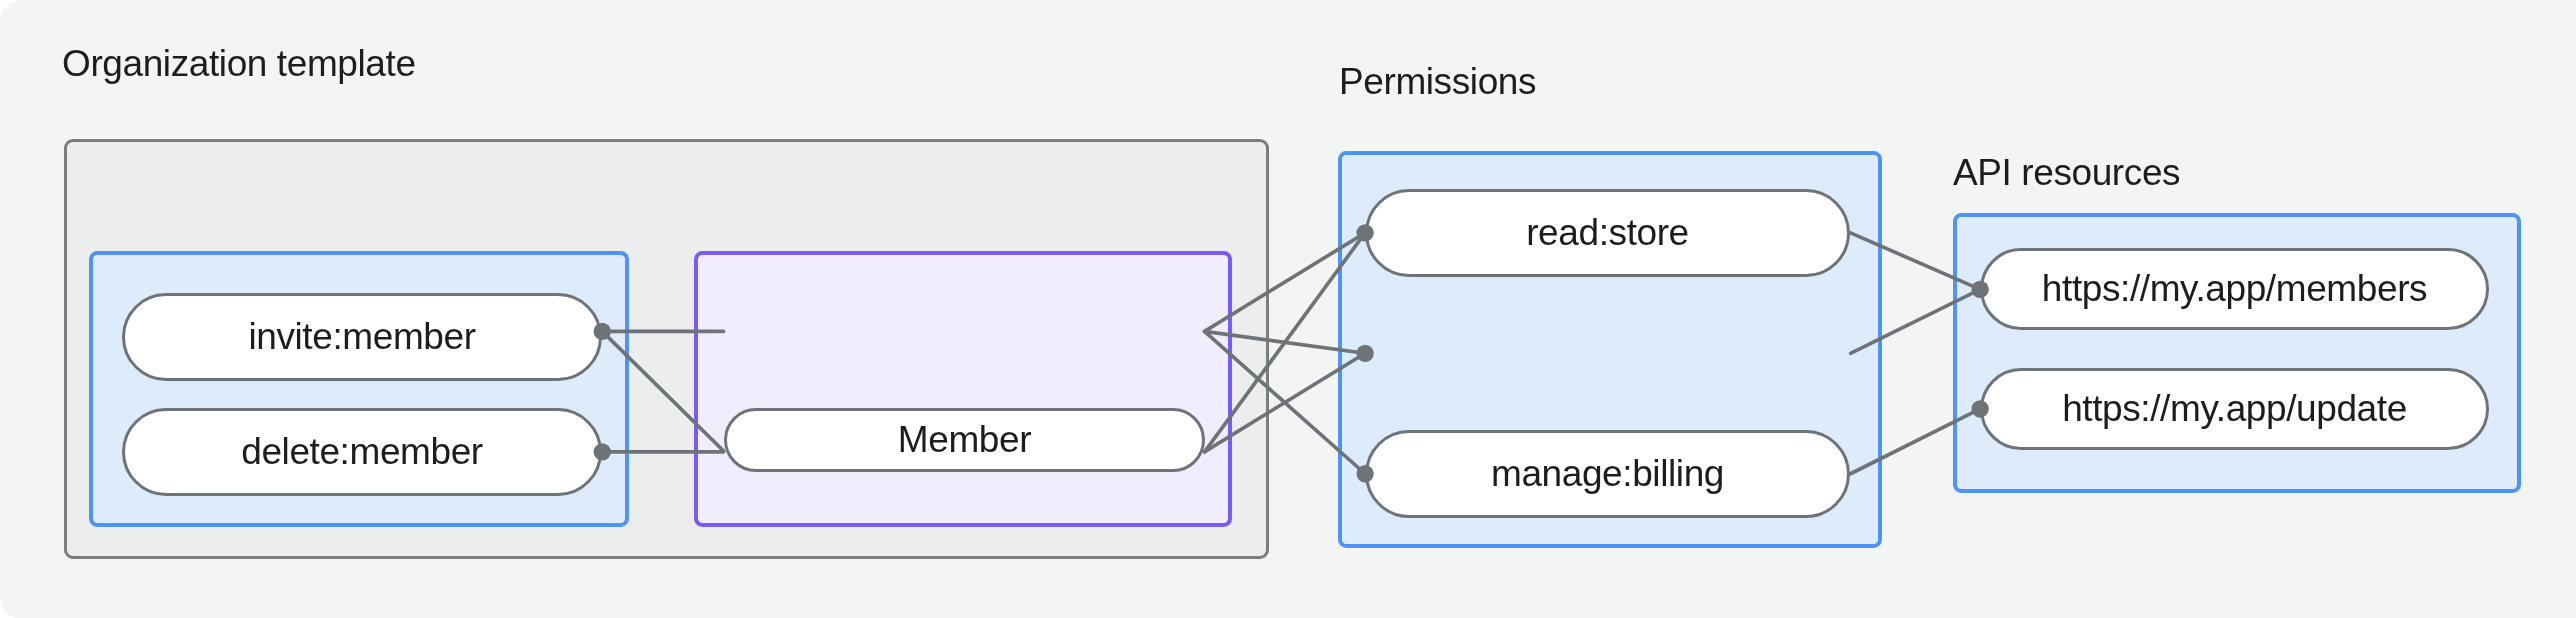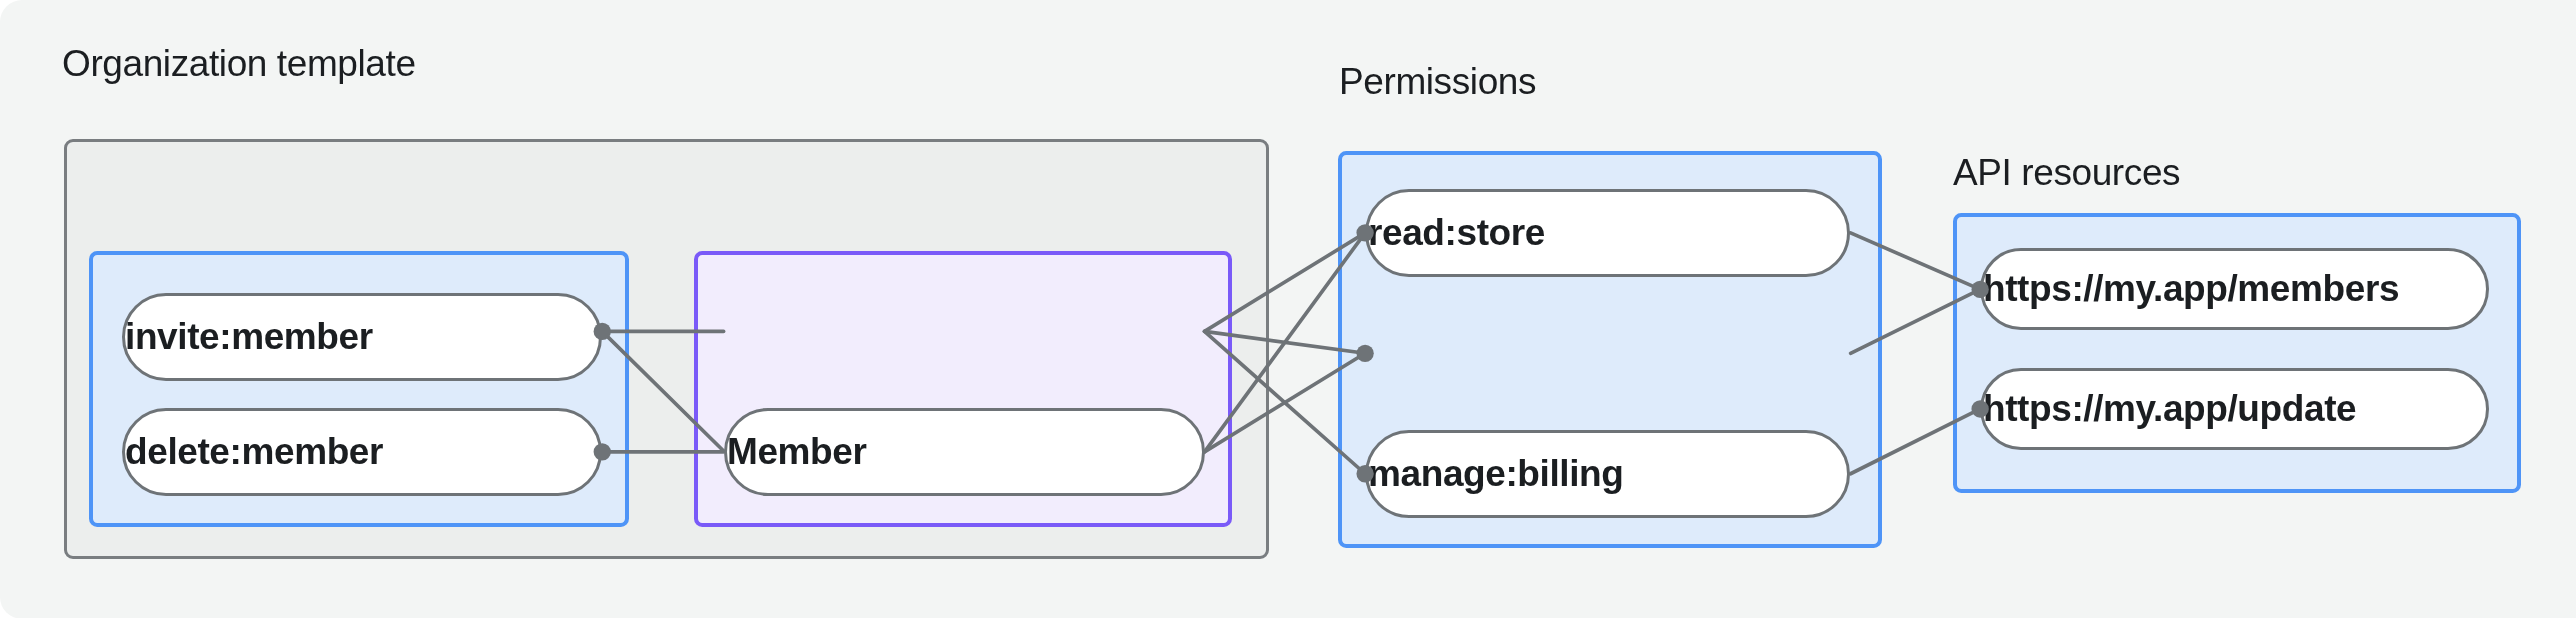--- a/index.html
+++ b/index.html
@@ -56,26 +56,25 @@
     border-radius:8.2px;
   }
   .pill{
     position:absolute;
     background:var(--node-fill);
     border:3.2px solid var(--node-border);
     border-radius:912px;
     box-sizing:border-box;
     display:flex;
     align-items:center;
-    justify-content:flex-start;
+    justify-content:center;
     font-size:37px;
     letter-spacing:-0.4px;
     white-space:nowrap;
     z-index:3;
-    font-weight:bold;
   }
   svg.edges{
     position:absolute;left:0;top:0;width:2576px;height:619px;
     z-index:2;pointer-events:none;
   }
   svg.dots{
     position:absolute;left:0;top:0;width:2576px;height:619px;
     z-index:4;pointer-events:none;
   }
   svg.edges line{stroke:var(--edge);stroke-width:4;stroke-linecap:round;}
@@ -120,21 +119,21 @@
     <line x1="2028" y1="519" x2="2170" y2="448"></line>
   </svg>
 
   <div class="pill" style="left:122px;top:293px;width:480px;height:88px;">
     <span>invite:member</span>
   </div>
   <div class="pill" style="left:122px;top:408px;width:480px;height:88px;">
     <span>delete:member</span>
   </div>
 
-  <div class="pill" style="left:724px;top:408px;width:481px;height:88px;">
+  <div class="pill" style="left:724px;top:408px;width:481px;height:64px;">
     <span>Member</span>
   </div>
 
   <div class="pill" style="left:1365px;top:189px;width:485px;height:88px;">
     <span>read:store</span>
   </div>
   <div class="pill" style="left:1980px;top:248px;width:509px;height:82px;">
     <span>https://my.app/members</span>
   </div>
 

